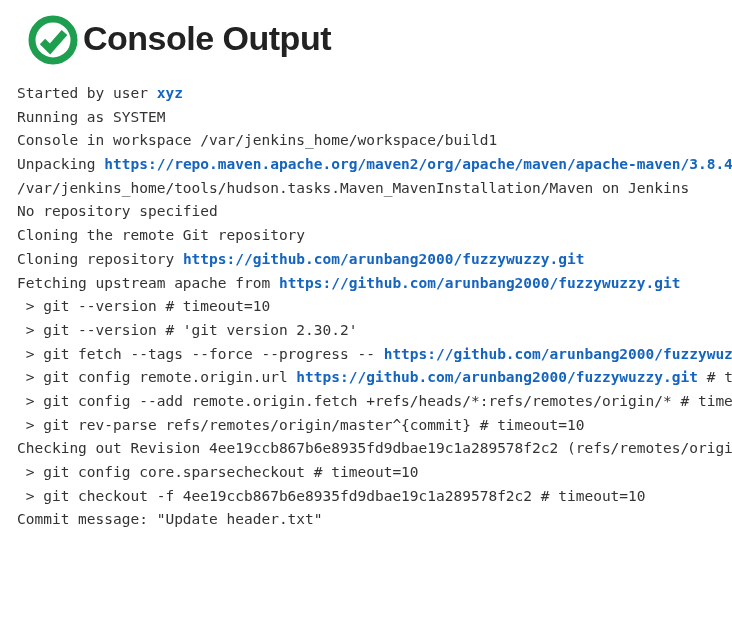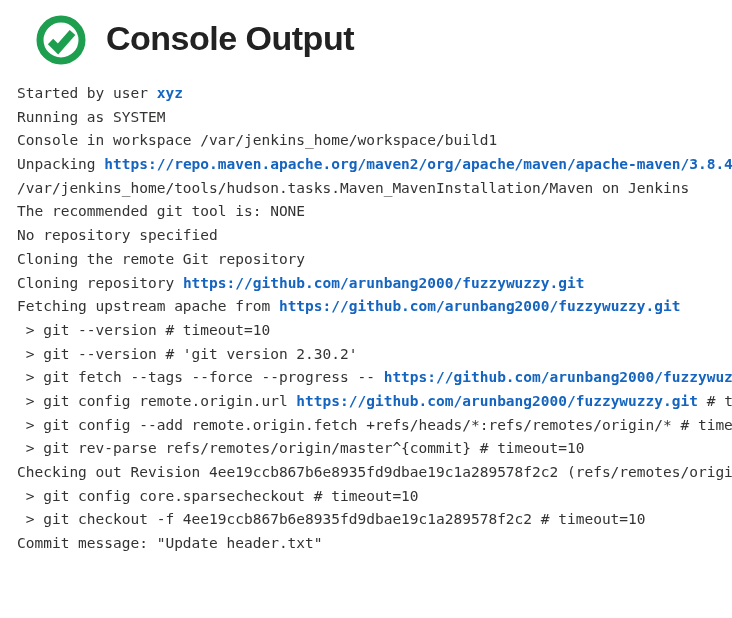--- a/index.html
+++ b/index.html
@@ -6,22 +6,22 @@
   html, body {
     width: 732px;
     height: 618px;
     background: #ffffff;
     overflow: hidden;
     font-family: "Liberation Sans", sans-serif;
   }
   .header {
     display: flex;
     align-items: center;
-    gap: 20px;
-    padding: 14px 0 0 36px;
+    gap: 5px;
+    padding: 14px 0 0 28px;
     height: 66px;
     text-align: right;
   }
   .status-icon { width: 50px; height: 50px; flex: 0 0 auto; display: block; }
   .page-title {
     font-size: 34px;
     font-weight: 700;
     color: #222222;
     letter-spacing: -0.5px;
     line-height: 1;
@@ -59,21 +59,20 @@
   </svg>
   <h1 class="page-title">Console Output</h1>
 </div>
 
 <div class="console" id="console">
     <div class="console-line"><span>Started by user </span><a class="console-link" href="#">xyz</a></div>
     <div class="console-line"><span>Running as SYSTEM</span></div>
     <div class="console-line"><span>Console in workspace /var/jenkins_home/workspace/build1</span></div>
     <div class="console-line"><span>Unpacking </span><a class="console-link" href="#">https://repo.maven.apache.org/maven2/org/apache/maven/apache-maven/3.8.4</a></div>
     <div class="console-line"><span>/var/jenkins_home/tools/hudson.tasks.Maven_MavenInstallation/Maven on Jenkins</span></div>
-    <div class="console-line"><span>The recommended git tool is: NONE</span></div>
     <div class="console-line"><span>No repository specified</span></div>
     <div class="console-line"><span>Cloning the remote Git repository</span></div>
     <div class="console-line"><span>Cloning repository </span><a class="console-link" href="#">https://github.com/arunbang2000/fuzzywuzzy.git</a></div>
     <div class="console-line"><span>Fetching upstream apache from </span><a class="console-link" href="#">https://github.com/arunbang2000/fuzzywuzzy.git</a></div>
     <div class="console-line"><span> &gt; git --version # timeout=10</span></div>
     <div class="console-line"><span> &gt; git --version # 'git version 2.30.2'</span></div>
     <div class="console-line"><span> &gt; git fetch --tags --force --progress -- </span><a class="console-link" href="#">https://github.com/arunbang2000/fuzzywuzzy.git</a></div>
     <div class="console-line"><span> &gt; git config remote.origin.url </span><a class="console-link" href="#">https://github.com/arunbang2000/fuzzywuzzy.git</a><span> # timeout=10</span></div>
     <div class="console-line"><span> &gt; git config --add remote.origin.fetch +refs/heads/*:refs/remotes/origin/* # timeout=10</span></div>
     <div class="console-line"><span> &gt; git rev-parse refs/remotes/origin/master^{commit} # timeout=10</span></div>

